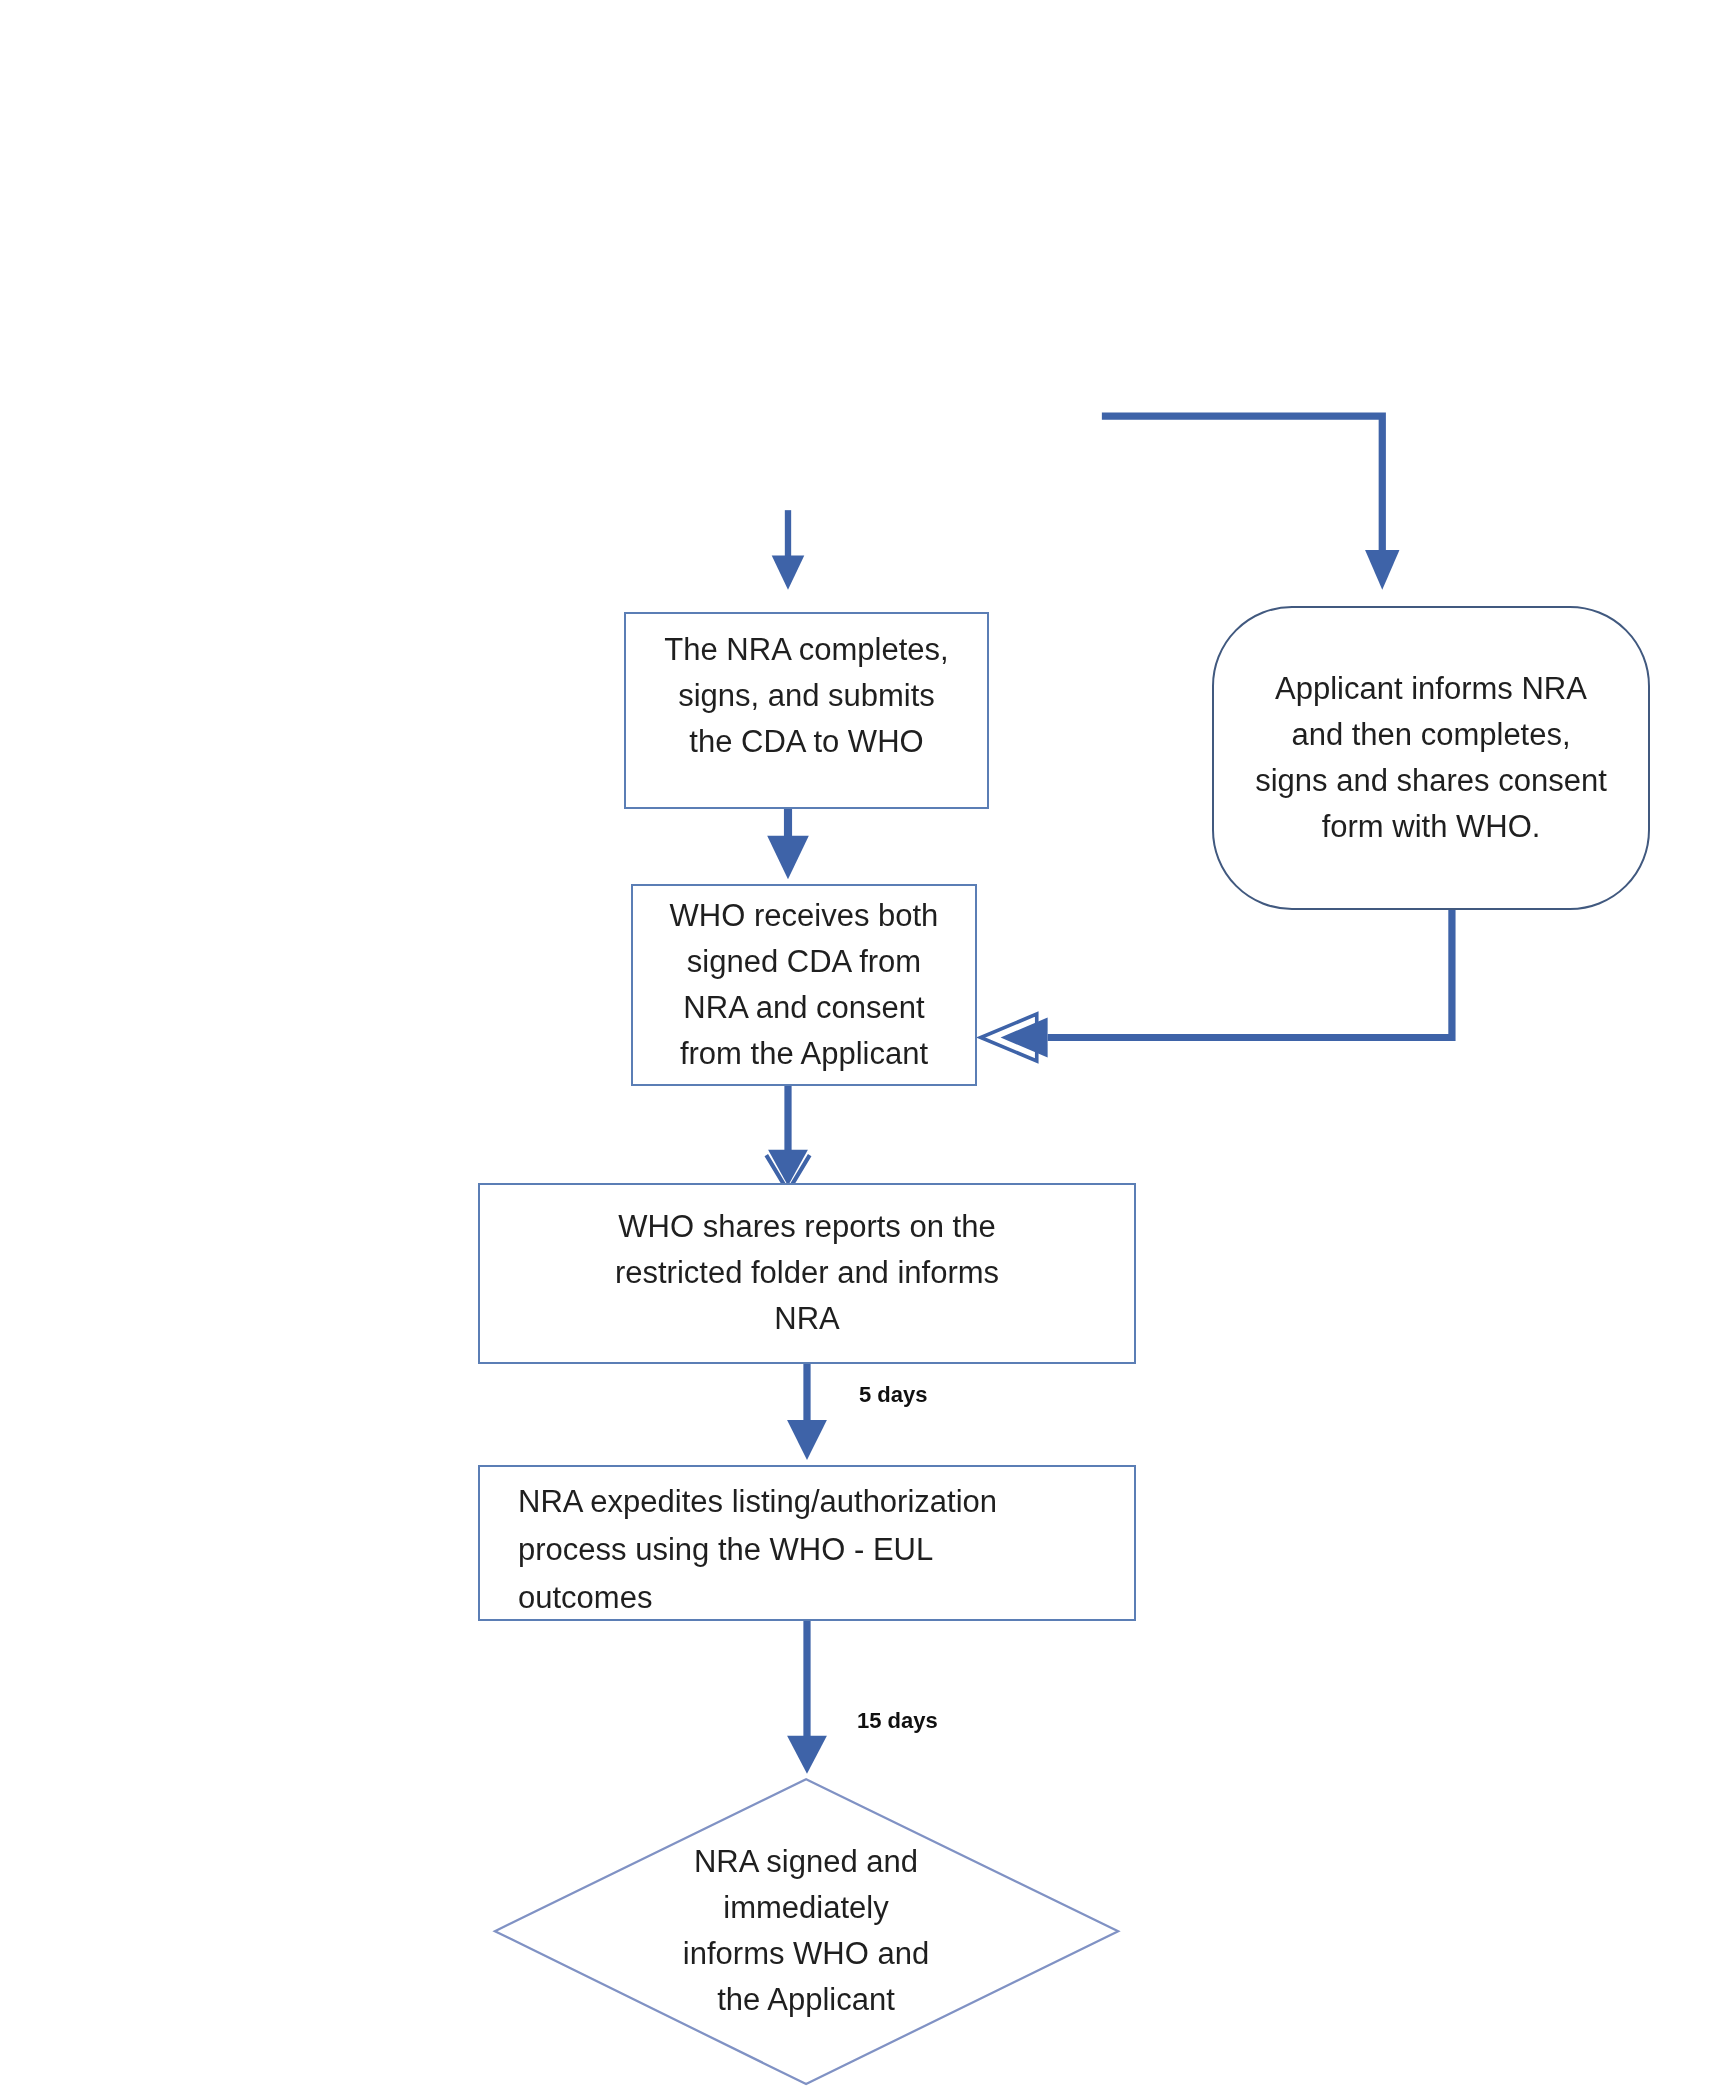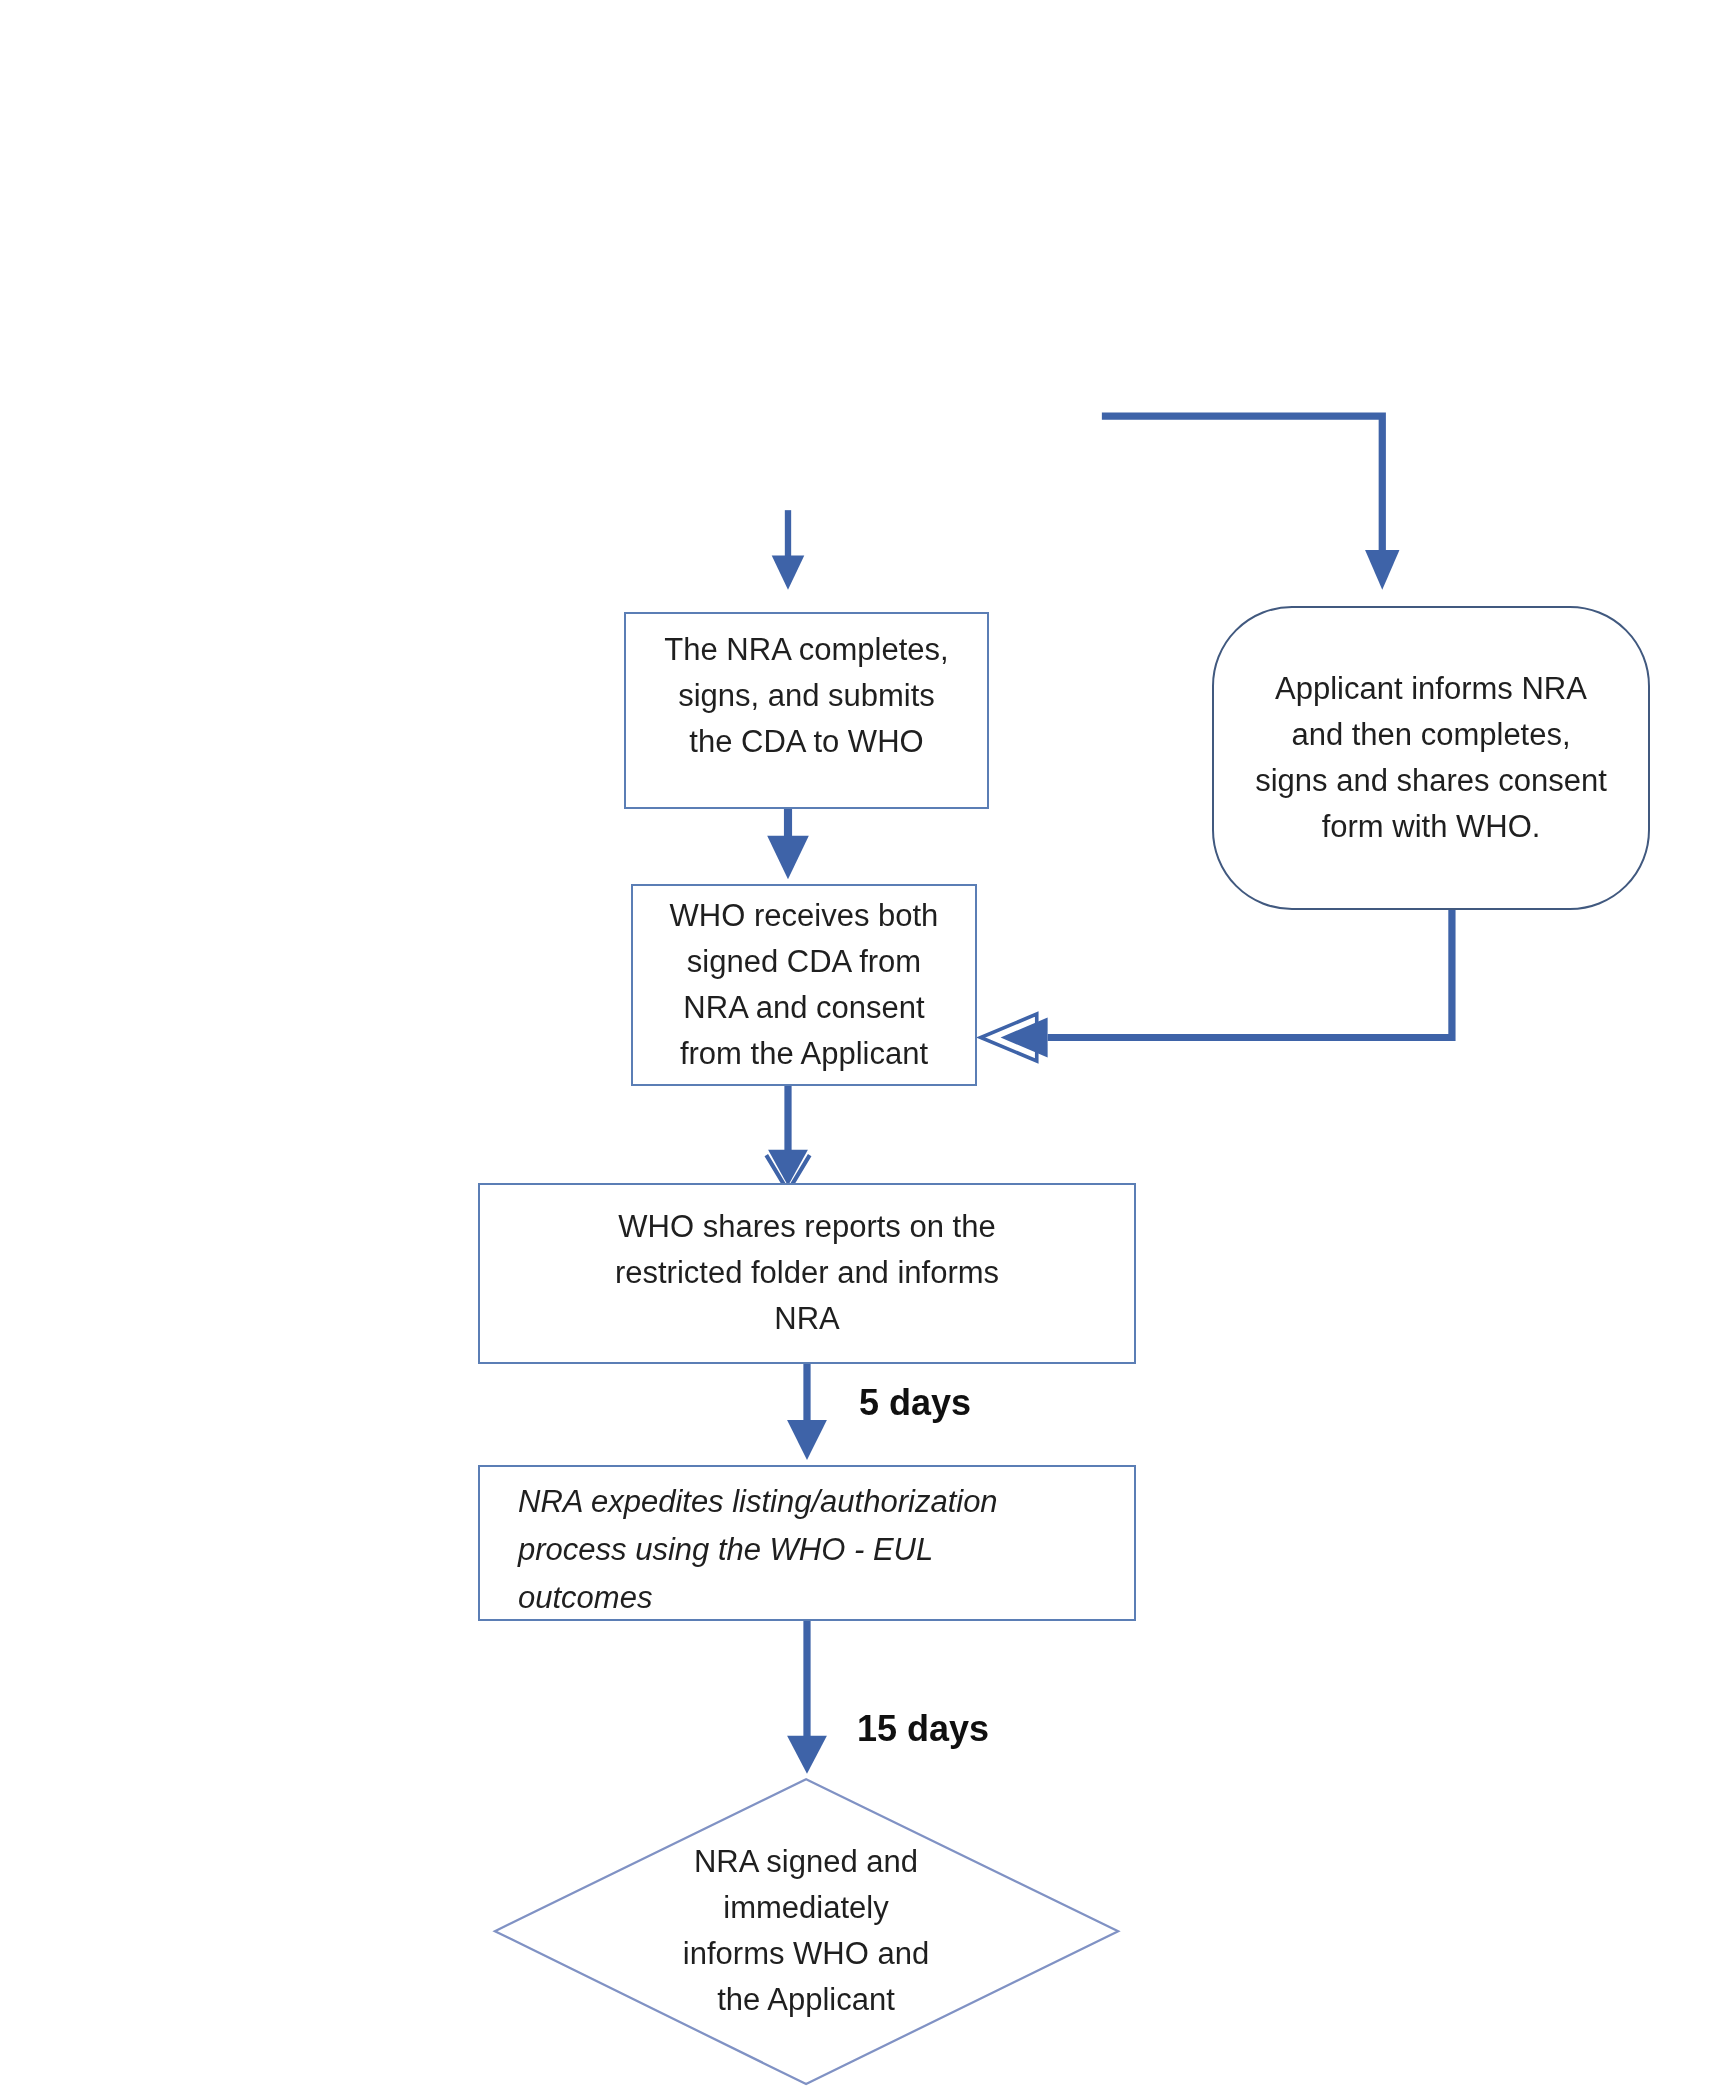--- a/index.html
+++ b/index.html
@@ -77,21 +77,20 @@
     left:478px; top:1183px;
     width:658px; height:181px;
     padding-bottom:1px;
   }
   .box-nra-expedites{
     left:478px; top:1465px;
     width:658px; height:156px;
     align-items:flex-start;
     justify-content:flex-start;
     padding:11px 0 0 38px;
-    font-style:italic;
   }
   .box-nra-expedites .node-text{
     text-align:left;
     line-height:48px;
   }
   .svg-layer{
     position:absolute;
     left:0; top:0;
     pointer-events:none;
   }
@@ -102,21 +101,21 @@
   .diamond-poly{ fill:#ffffff; stroke:var(--diamond-border); stroke-width:2.5px; }
   .diamond-text{
     position:absolute;
     left:806px; top:1931px;
     transform:translate(-50%,-50%);
     width:308px;
     z-index:3;
   }
   .days-label{
     position:absolute;
-    font-size:36px;
+    font-size:22px;
     font-weight:bold;
     color:#101010;
     z-index:3;
     white-space:nowrap;
   }
   .label-5days{ left:859px; top:1382px; }
   .label-15days{ left:857px; top:1708px; }
 </style>
 </head>
 <body>

